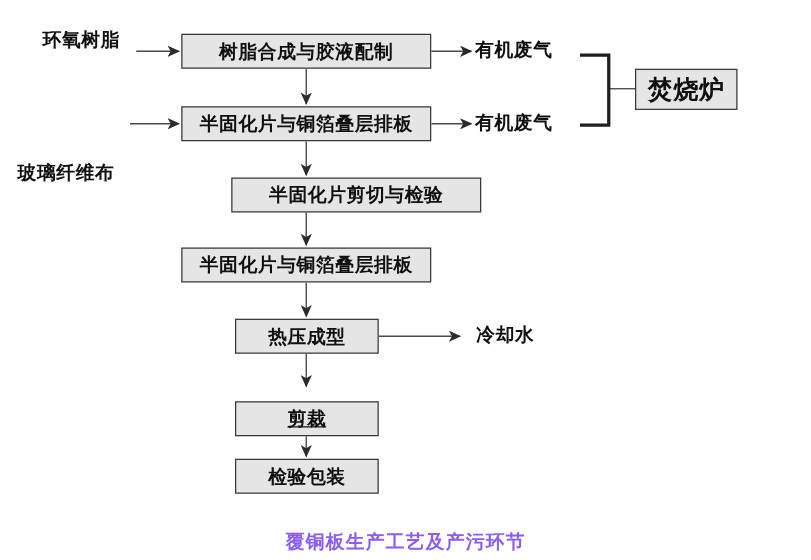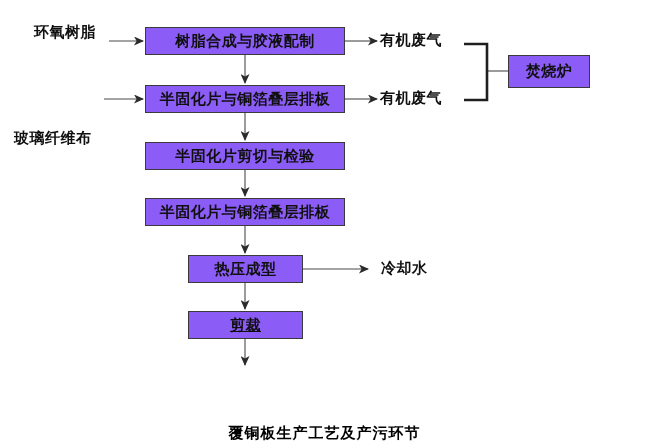--- a/index.html
+++ b/index.html
@@ -18,47 +18,47 @@
     height: 448px;
     background: #ffffff;
     overflow: hidden;
   }
 
   
   .pbox {
     position: absolute;
     box-sizing: border-box;
     border: 1px solid #3a3a3a;
-    background: #8b5cf6;
+    background: #e5e5e5;
     display: flex;
     align-items: center;
     justify-content: center;
     font-size: 15px;
     font-weight: 700;
     letter-spacing: 0.5px;
     color: #101010;
     white-space: nowrap;
   }
   .pbox.wide  { left: 145px; width: 200px; height: 28px; }
   .pbox.narrow{ left: 188px; width: 115px; height: 28px; }
 
   .pbox.b1 { top: 27px;  }
   .pbox.b2 { top: 85px;  }
-  .pbox.b3 { top: 142px; }
+  .pbox.b3 { top: 142px; margin-left: 40px; }
   .pbox.b4 { top: 198px; }
   .pbox.b5 { top: 255px; }
-  .pbox.b6 { top: 311px; text-decoration: underline; }
+  .pbox.b6 { top: 321px; text-decoration: underline; }
   .pbox.b7 { top: 367px; }
 
   .pbox.incin {
     left: 508px;
     top: 55px;
     width: 82px;
     height: 33px;
-    font-size: 15px;
+    font-size: 20px;
   }
 
   
   .lbl {
     position: absolute;
     font-size: 15px;
     font-weight: 700;
     letter-spacing: 0.5px;
     color: #101010;
     white-space: nowrap;
@@ -72,21 +72,21 @@
 
   .caption {
     position: absolute;
     left: 0;
     top: 424px;
     width: 649px;
     text-align: center;
     font-size: 15px;
     font-weight: 700;
     letter-spacing: 1px;
-    color: #000000;
+    color: #8b5cf6;
   }
 
   
   #wires {
     position: absolute;
     left: 0;
     top: 0;
     width: 649px;
     height: 448px;
     pointer-events: none;
@@ -142,20 +142,21 @@
   <div class="pbox wide b2">半固化片与铜箔叠层排板</div>
 
   <div class="pbox wide b3">半固化片剪切与检验</div>
 
   <div class="pbox wide b4">半固化片与铜箔叠层排板</div>
 
   <div class="pbox narrow b5">热压成型</div>
 
   <div class="pbox narrow b6">剪裁</div>
 
+  <div class="pbox narrow b7">检验包装</div>
 
   <div class="lbl og1">有机废气</div>
 
   <div class="lbl og2">有机废气</div>
 
   <div class="lbl cw">冷却水</div>
 
   <div class="pbox incin">焚烧炉</div>
 
   <div class="caption">覆铜板生产工艺及产污环节</div>

